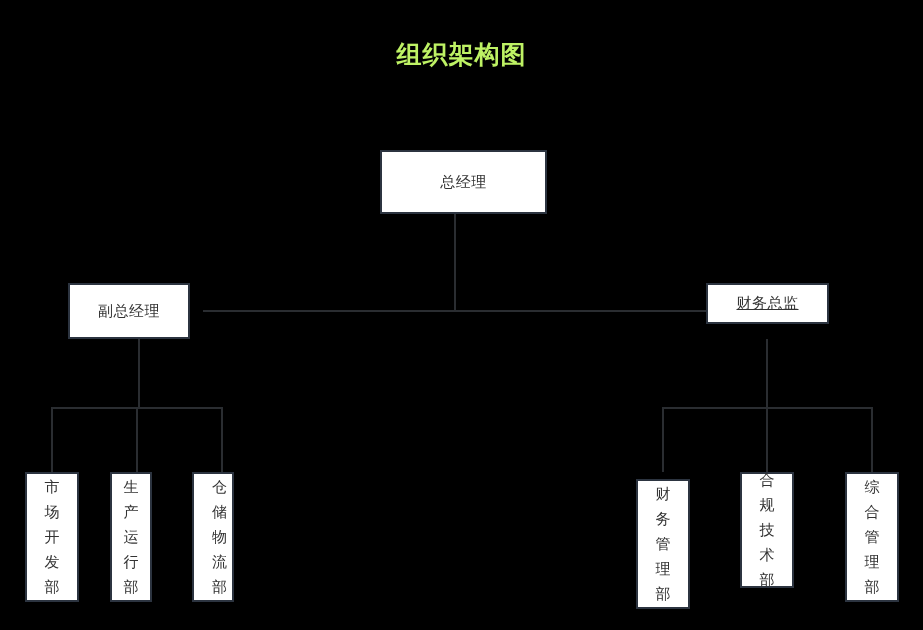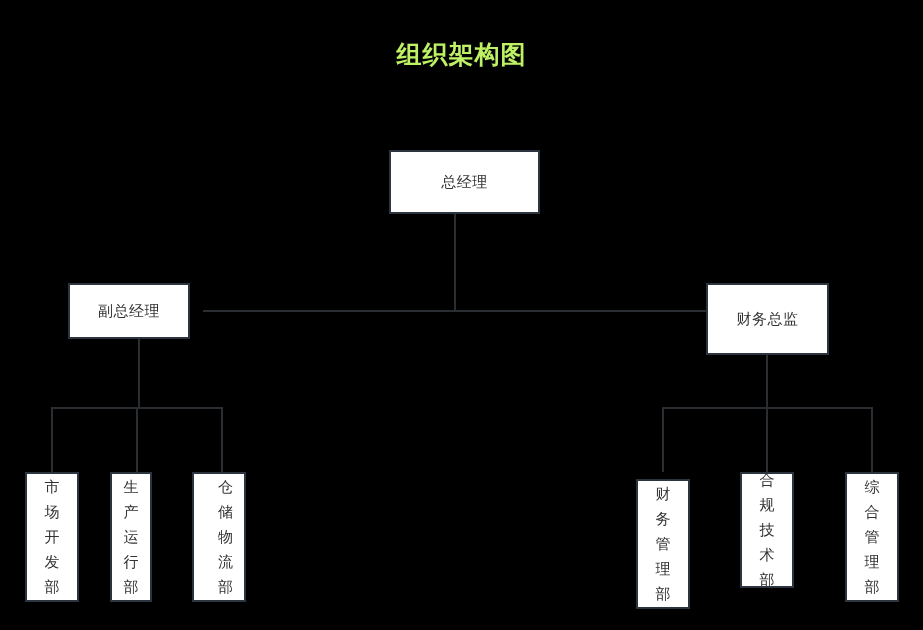--- a/index.html
+++ b/index.html
@@ -94,41 +94,41 @@
   <div class="link v" style="left:51px; top:407px; height:65px;"></div>
   <div class="link v" style="left:136px; top:407px; height:65px;"></div>
   <div class="link v" style="left:221px; top:407px; height:65px;"></div>
 
   <div class="link v" style="left:766px; top:339px; height:70px;"></div>
   <div class="link h" style="left:662px; top:407px; width:210px;"></div>
   <div class="link v" style="left:662px; top:407px; height:65px;"></div>
   <div class="link v" style="left:766px; top:407px; height:65px;"></div>
   <div class="link v" style="left:871px; top:407px; height:65px;"></div>
 
-  <div class="node level-1" style="left:380px; top:150px; width:151px; height:64px;margin-left:9px;">
+  <div class="node level-1" style="left:380px; top:150px; width:167px; height:64px;">
     <span class="node-label">总经理</span>
   </div>
 
   <div class="node level-2" style="left:68px; top:283px; width:122px; height:56px;">
     <span class="node-label">副总经理</span>
   </div>
 
-  <div class="node level-2" style="left:706px; top:283px; width:123px; height:72px;">
+  <div class="node level-2" style="left:706px; top:283px; width:123px; height:41px;text-decoration:underline;">
     <span class="node-label">财务总监</span>
   </div>
 
   <div class="node level-3" style="left:25px; top:472px; width:54px; height:130px;justify-content:center;">
     <span class="node-label">市场开发部</span>
   </div>
 
   <div class="node level-3" style="left:110px; top:472px; width:42px; height:130px;">
     <span class="node-label">生产运行部</span>
   </div>
 
-  <div class="node level-3" style="left:192px; top:472px; width:54px; height:130px;padding-left:13px;">
+  <div class="node level-3" style="left:192px; top:472px; width:42px; height:130px;padding-left:13px;">
     <span class="node-label">仓储物流部</span>
   </div>
 
   <div class="node level-3" style="left:636px; top:472px; width:54px; height:130px;margin-top:7px;">
     <span class="node-label">财务管理部</span>
   </div>
 
   <div class="node level-3" style="left:740px; top:472px; width:54px; height:116px;">
     <span class="node-label">合规技术部</span>
   </div>

